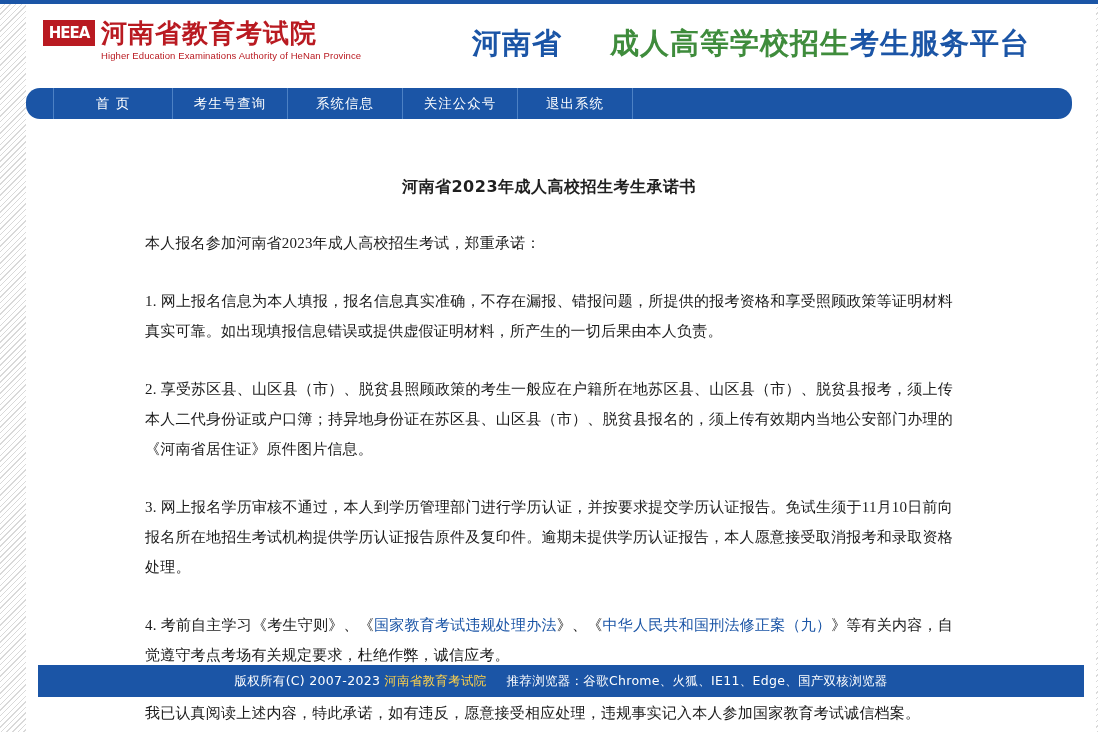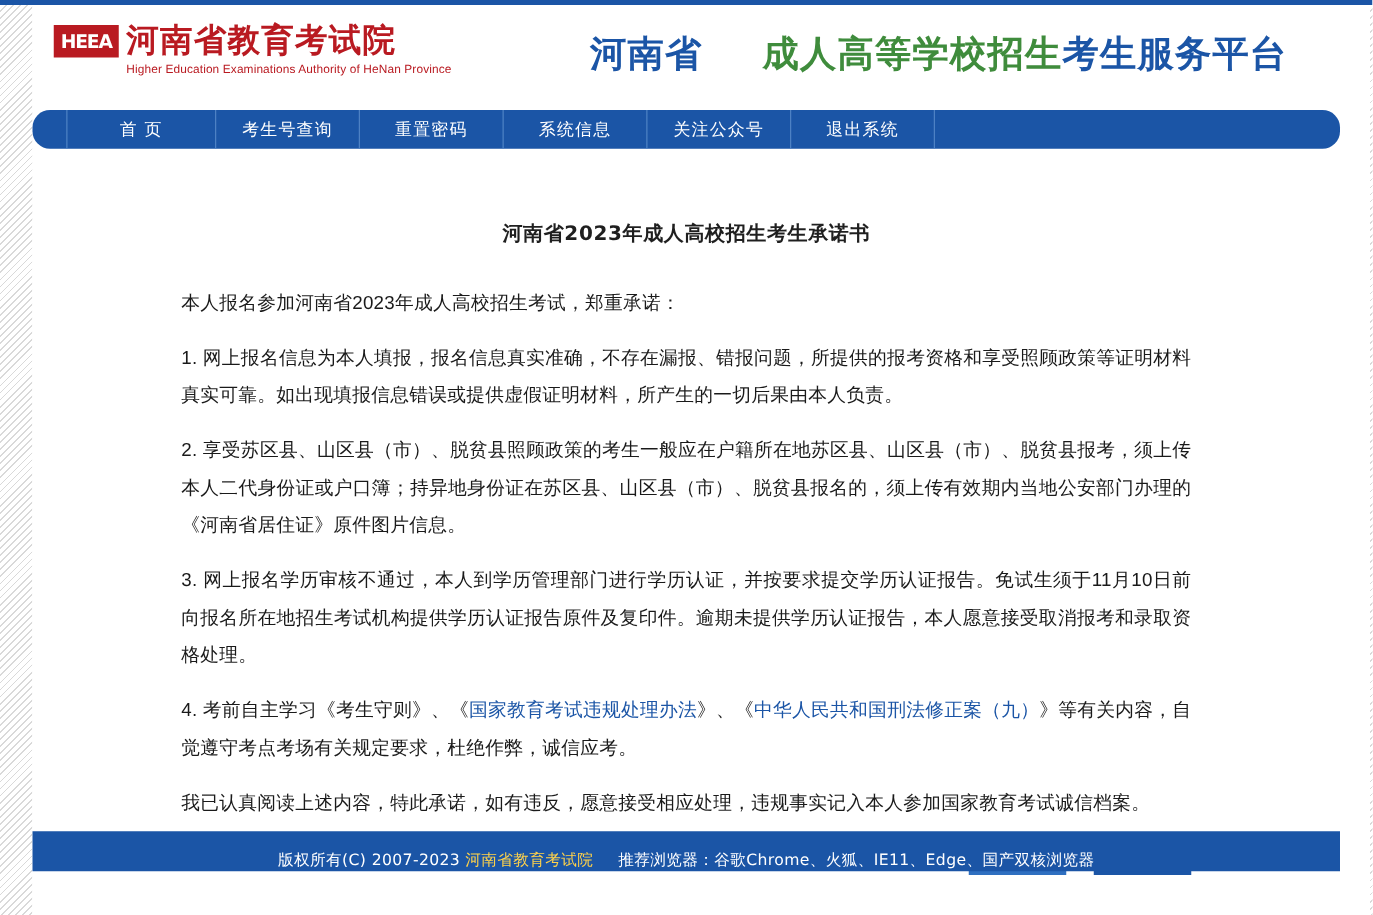--- a/index.html
+++ b/index.html
@@ -161,24 +161,25 @@
   }
   .doc-body {
     width: 808px;
     margin: 0 auto;
     margin-top: 30px;
   }
   .para {
     font-size: 15px;
     line-height: 30px;
     color: #1a1a1a;
-    font-family: Liberation Sans, sans-serif;
+    font-family: Liberation Serif, serif;
     margin-bottom: 14px;
     text-align: justify;
     letter-spacing: 0.2px;
+    margin-top: 28px;
   }
   .para a {
     color: #1b55a6;
     text-decoration: none;
   }
 
   .btn-row {
     width: 808px;
     margin: 0 auto;
     margin-top: 18px;
@@ -199,27 +200,27 @@
     display: flex;
     align-items: center;
     justify-content: center;
   }
   .btn-agree { background: #2f6fc0; }
   .btn-disagree { background: #1b55a6; }
 
   
   .footer {
     position: absolute;
-    left: 0;
+    left: 12px;
     bottom: 35px;
     width: 1046px;
     height: 32px;
     background: #1b55a6;
     display: flex;
-    align-items: flex-end;
+    align-items: center;
     justify-content: center;
     color: #ffffff;
     font-size: 12.5px;
     font-family: "DejaVu Sans", sans-serif;
     letter-spacing: 0.3px;
   }
   .footer .link {
     color: #ffd24a;
     margin: 0 4px;
     cursor: pointer;
@@ -247,21 +248,20 @@
         </div>
       </div>
       <div class="header-title">
         <span class="ht-blue">河南省</span><span class="ht-green">成人高等学校招生</span><span class="ht-blue">考生服务平台</span>
       </div>
     </div>
 
     <div class="nav">
       <div class="nav-item">首  页</div>
       <div class="nav-item">考生号查询</div>
-      <div class="nav-item">重置密码</div>
       <div class="nav-item">系统信息</div>
       <div class="nav-item">关注公众号</div>
       <div class="nav-item">退出系统</div>
       <div class="nav-spacer"></div>
     </div>
 
     <div class="main">
       <div class="doc-title">河南省2023年成人高校招生考生承诺书</div>
 
       <div class="doc-body">

